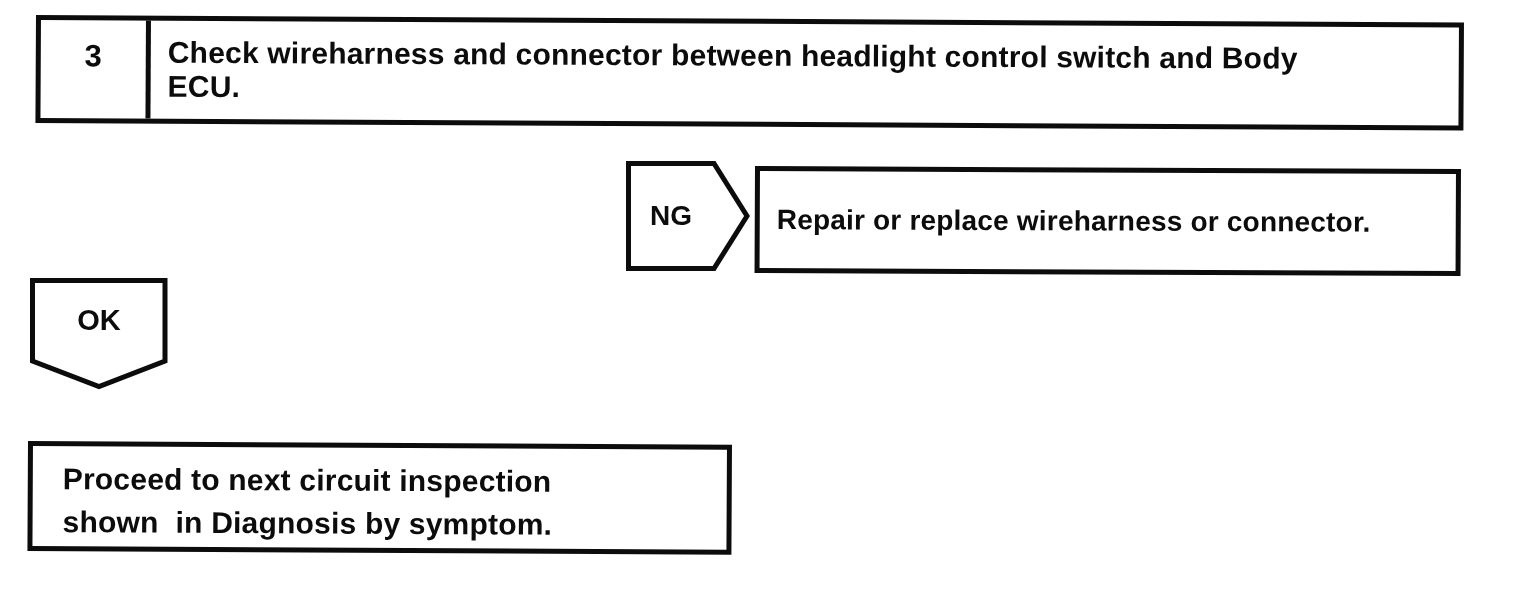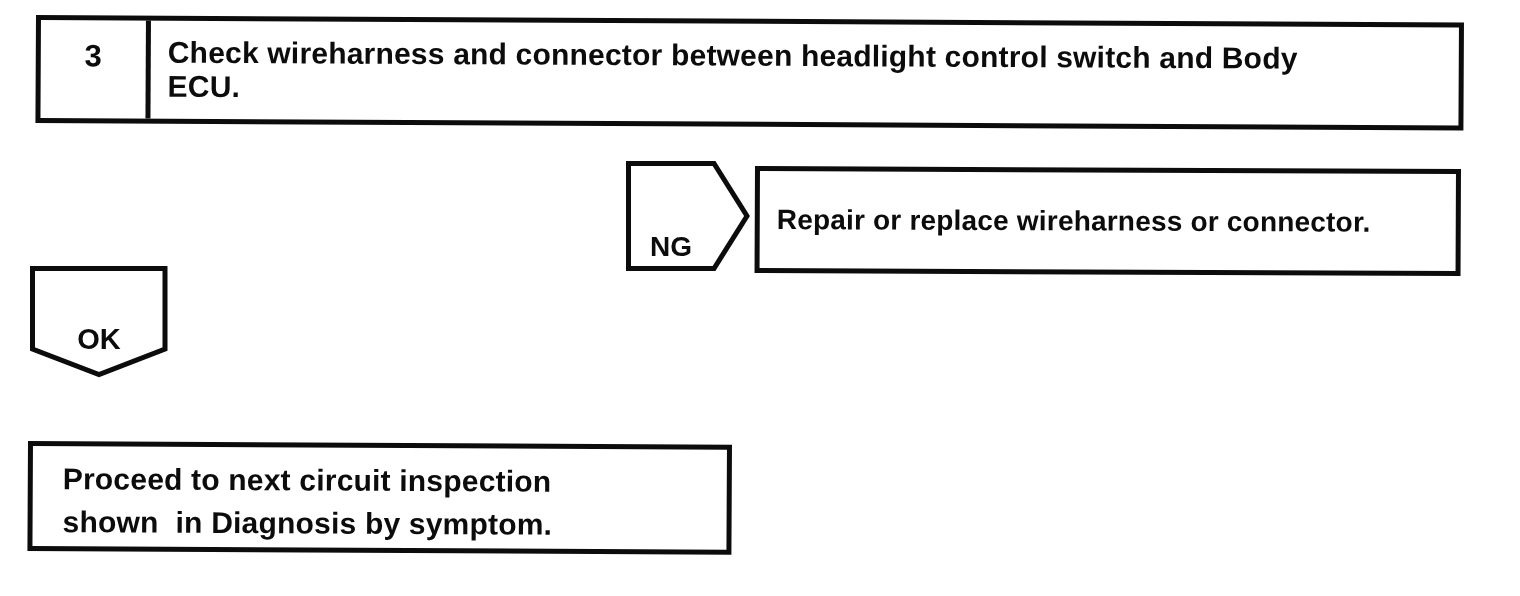--- a/index.html
+++ b/index.html
@@ -49,25 +49,24 @@
 
   
   .pent { position: absolute; }
   .pent svg { display: block; }
   .pent-label {
     position: absolute;
     font-size: 28px;
     display: flex;
     align-items: center;
     justify-content: center;
-    margin-top: 31px;
   }
   .ng-pent { left: 626px; top: 161px; width: 124px; height: 110px; }
   .ng-pent .pent-label { left: 0; top: 0; width: 90px; height: 110px; }
-  .ok-pent { left: 30px; top: 266px; width: 138px; height: 112px; }
+  .ok-pent { left: 30px; top: 278px; width: 138px; height: 112px; }
   .ok-pent .pent-label { left: 0; top: 0; width: 138px; height: 84px; font-size: 29px; }
 
   
   .repair-box {
     left: 755px; top: 166px;
     width: 706px; height: 107px;
     display: flex;
     align-items: center;
     padding-left: 17px;
     font-size: 28px;

